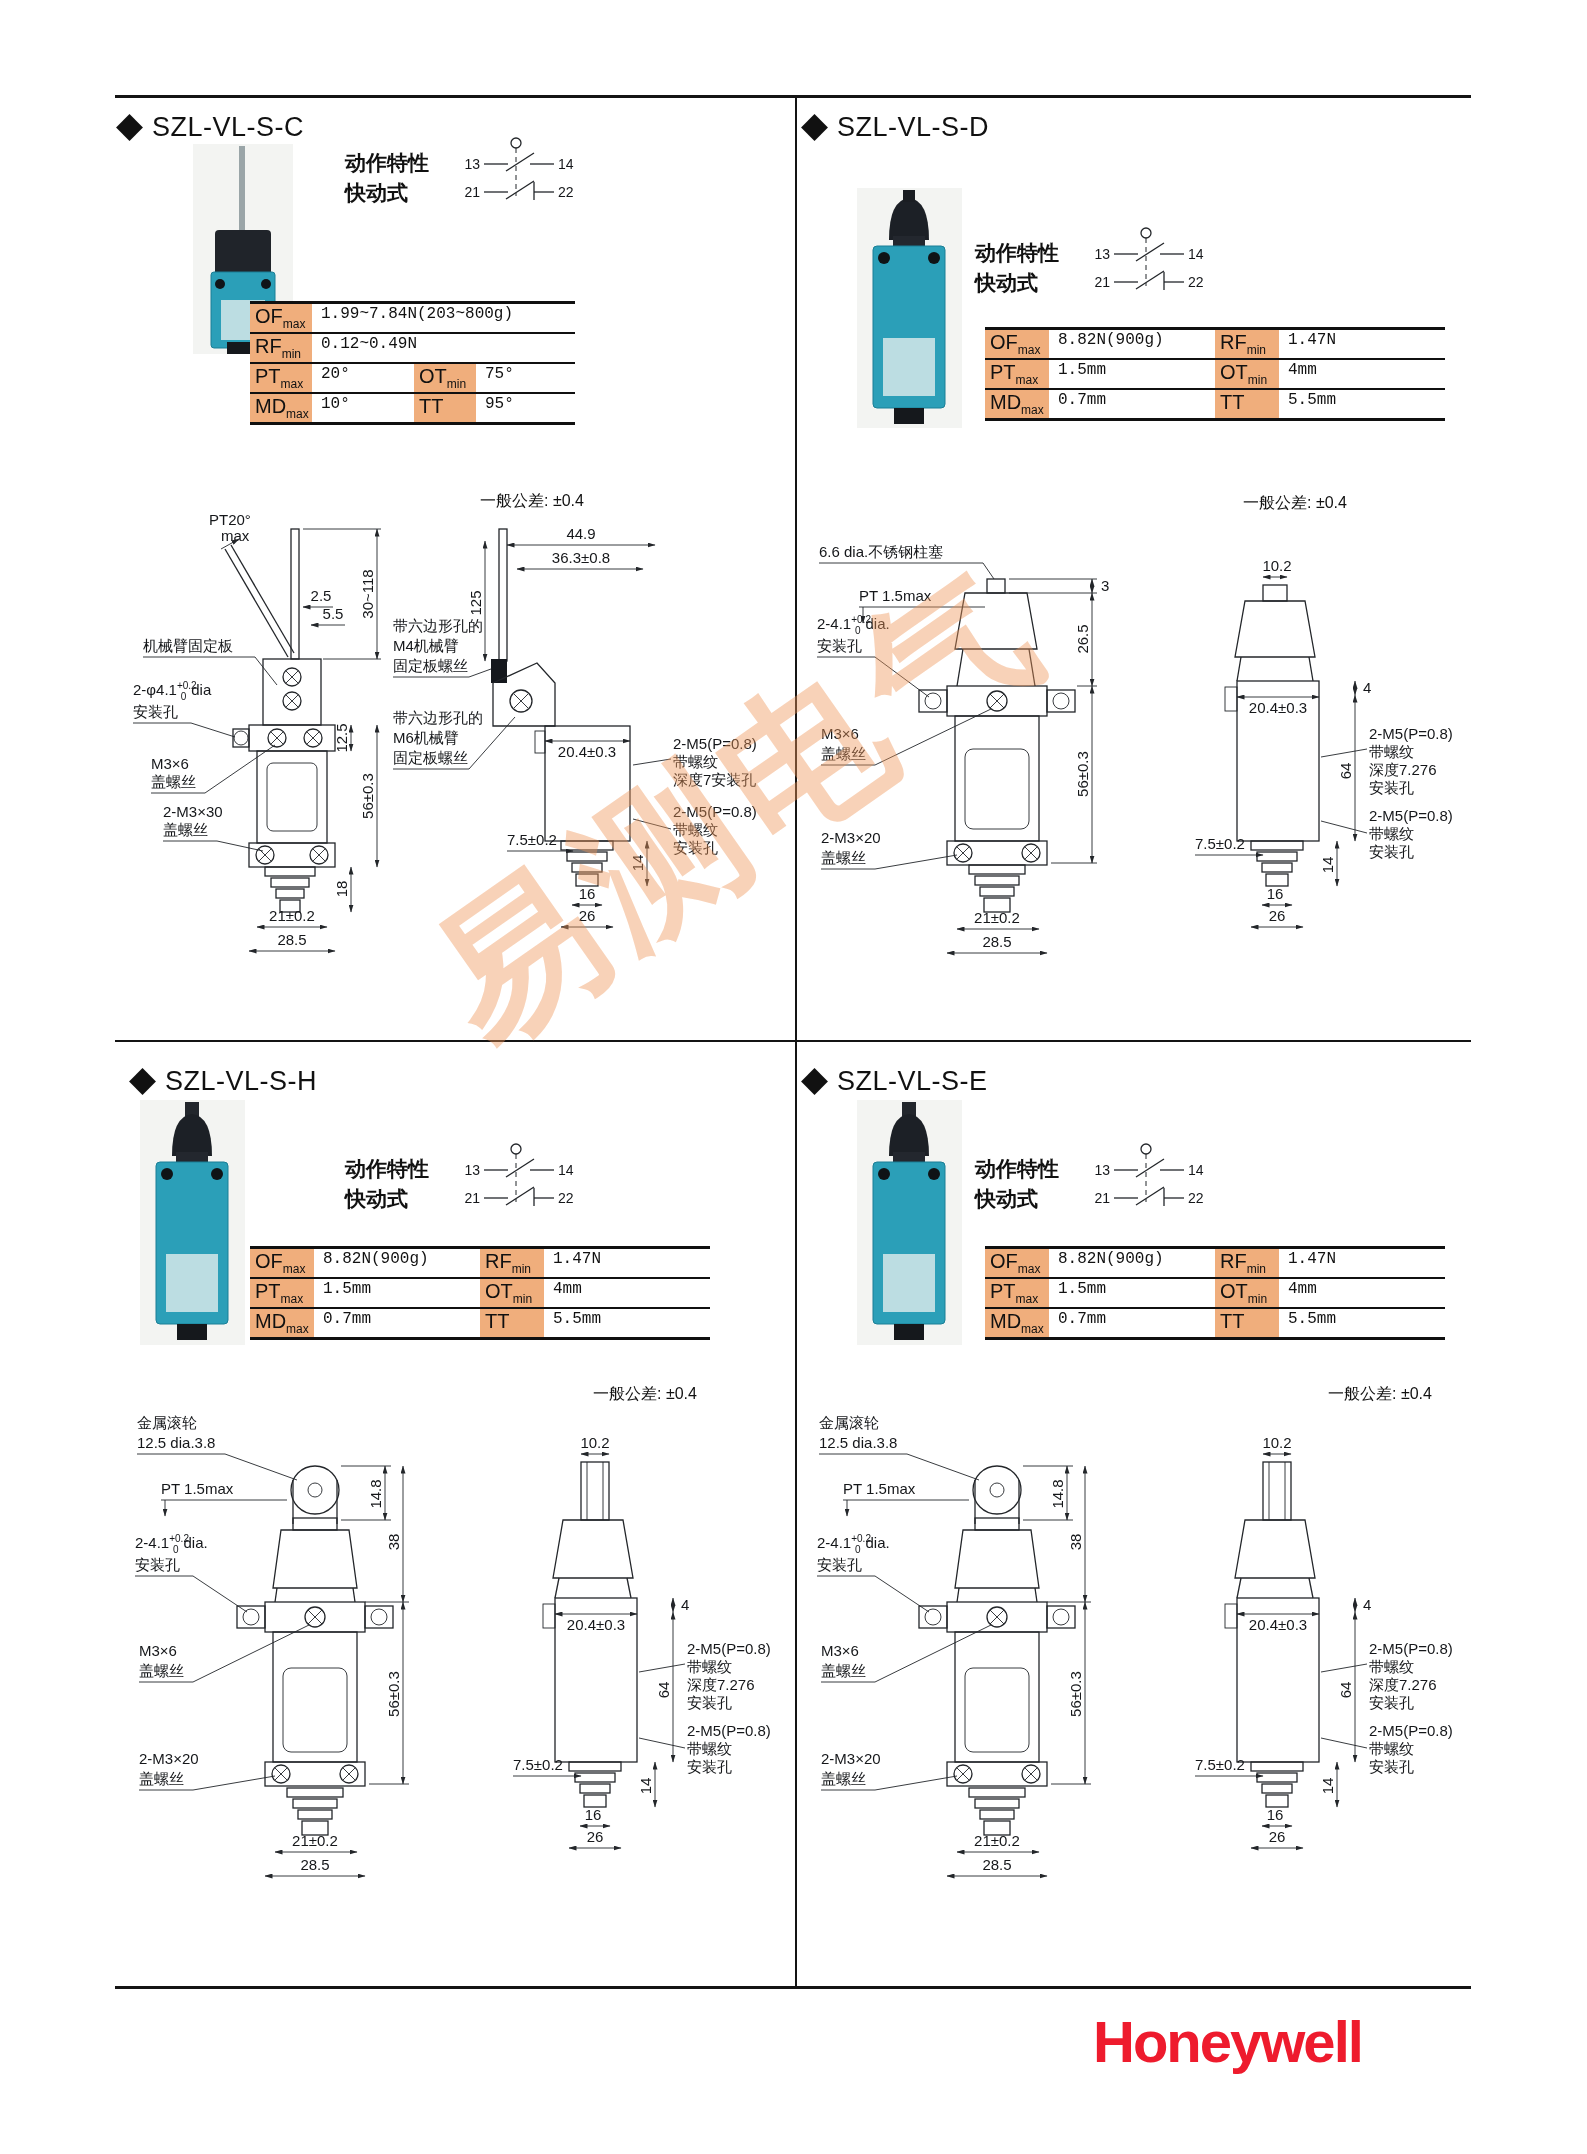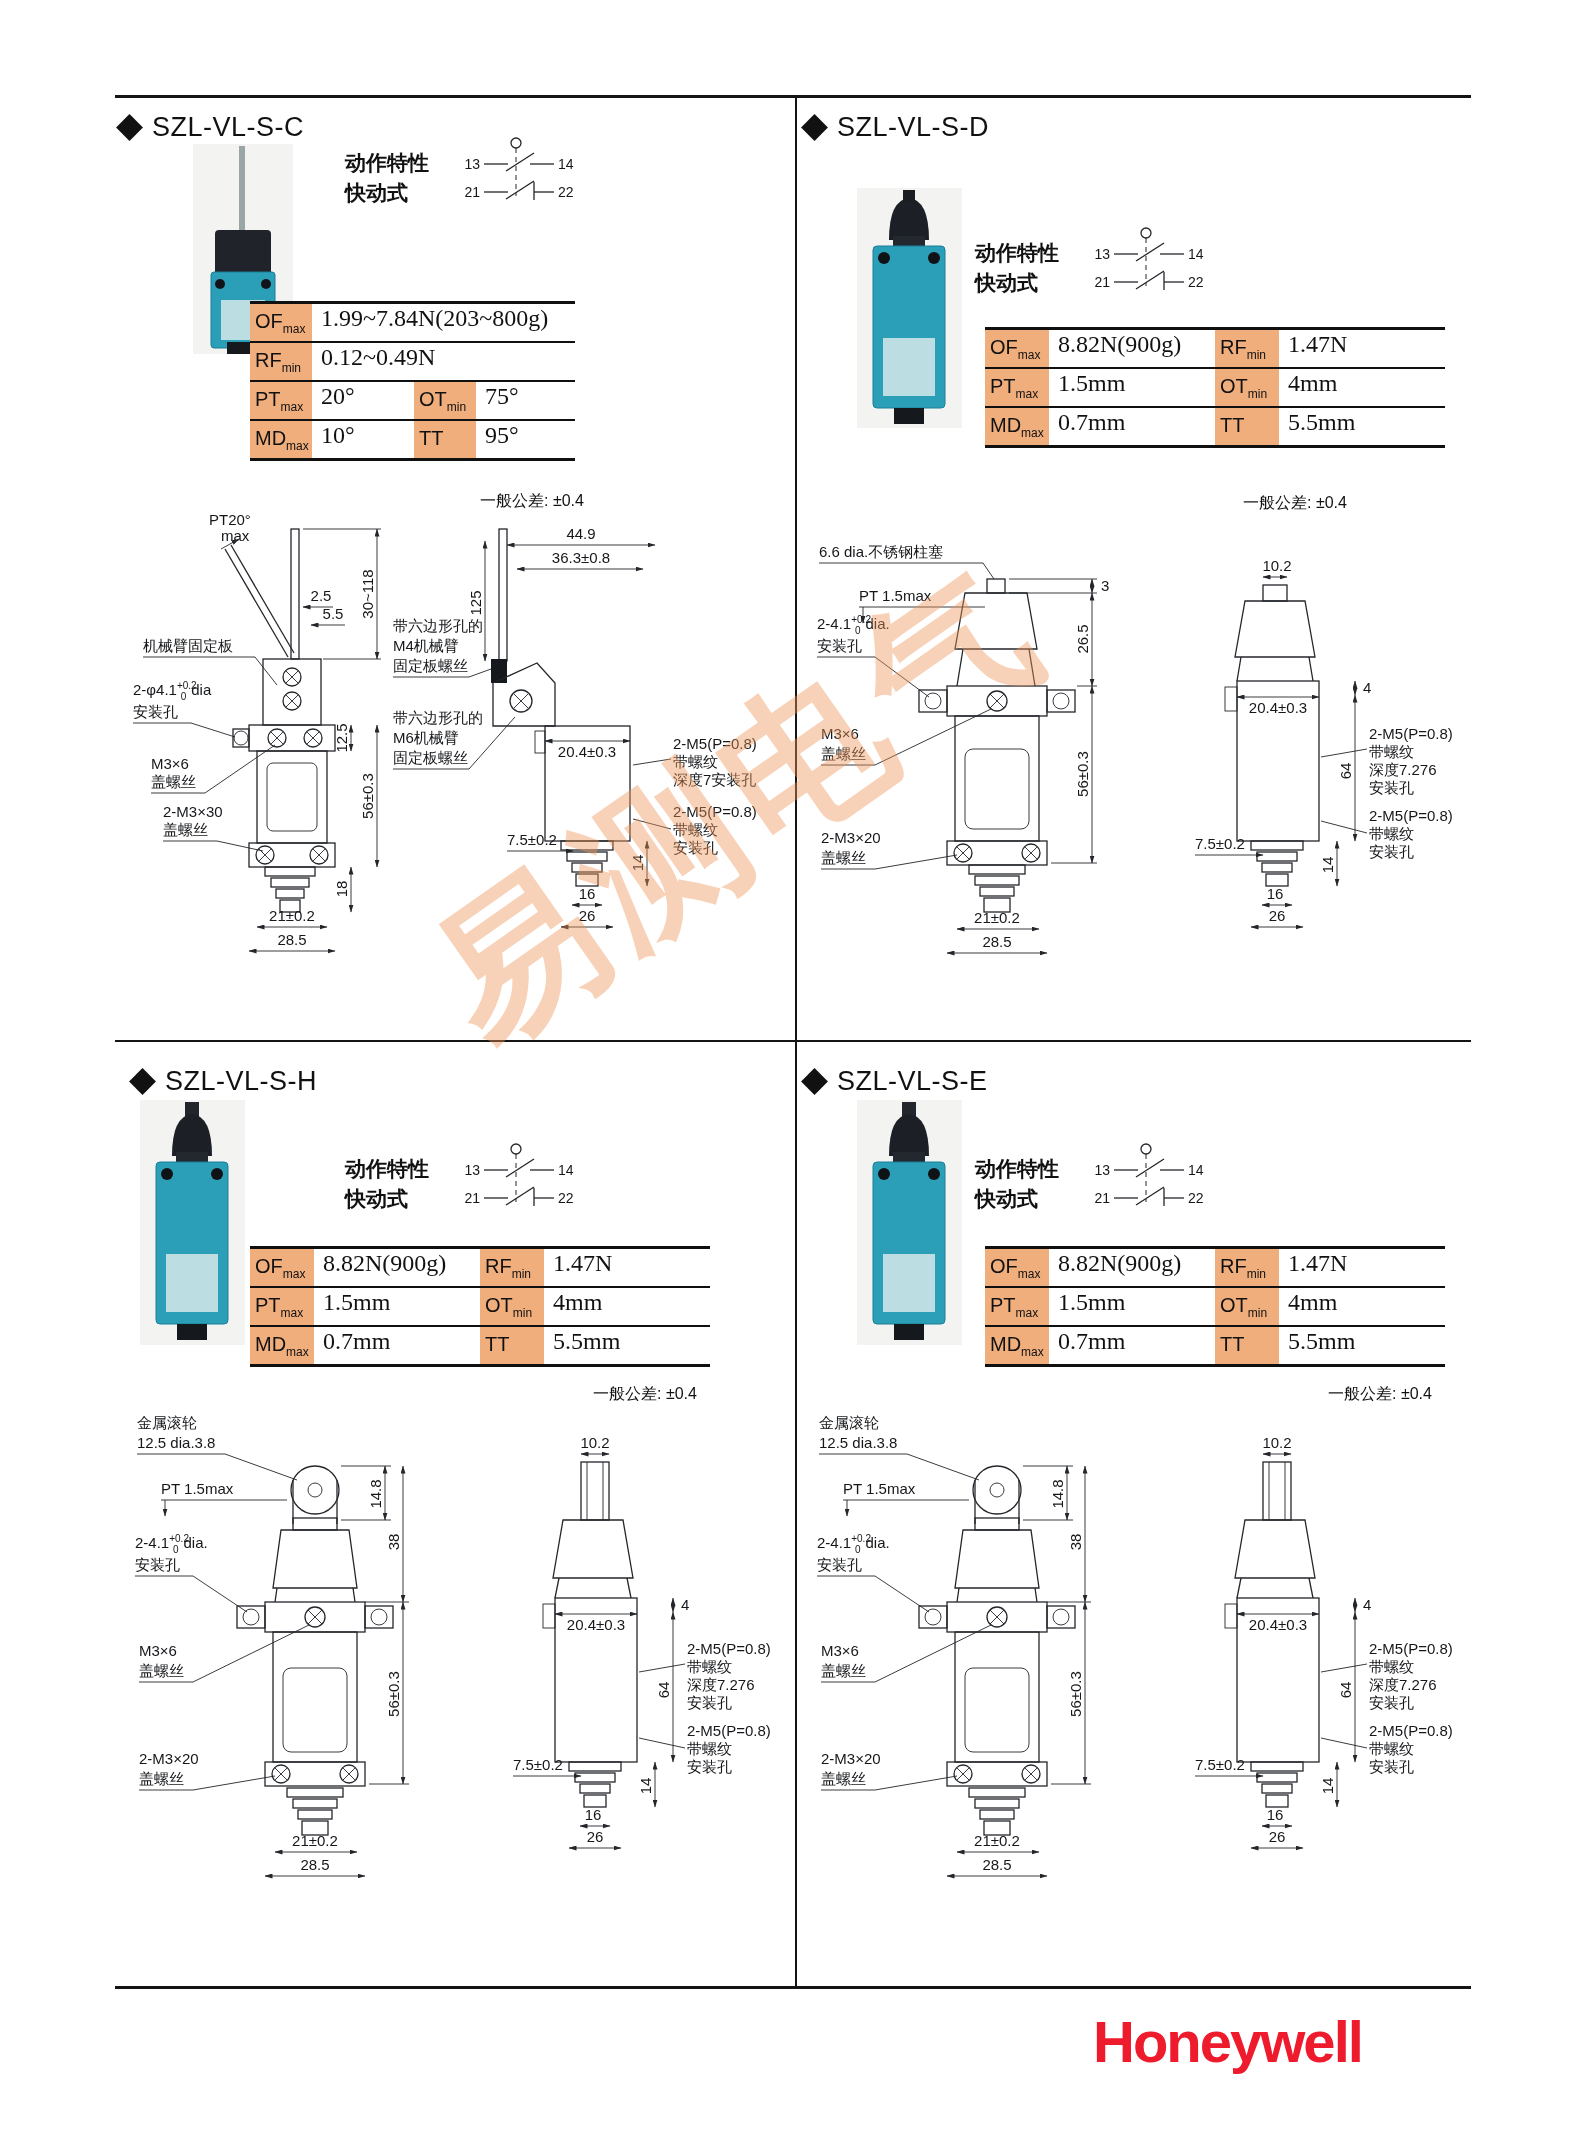--- a/index.html
+++ b/index.html
@@ -14,21 +14,21 @@
   .tol{position:absolute;font-size:16px;color:#111}
   .photo{position:absolute}
   .circuit{position:absolute}
   .drawing{position:absolute}
 
   table.spec{border-collapse:collapse;border-top:3px solid #101010;border-bottom:3px solid #101010;table-layout:fixed}
   table.spec tr+tr td{border-top:2px solid #101010}
   table.spec td{height:26px;vertical-align:middle;white-space:nowrap;overflow:hidden}
   table.spec td.key{background:#F0AE7C;font-size:20px;padding:1px 19px 1px 5px;color:#111}
   table.spec td.key sub{font-size:12px}
-  table.spec td.val{font-family:Liberation Serif, serif;font-size:24px;padding:1px 4px 9px 9px;color:#111}
+  table.spec td.val{font-family:Liberation Mono, monospace;font-size:16px;padding:1px 4px 9px 9px;color:#111}
   table.spec-lg td{height:29px}
 
   .watermark{position:absolute;left:390px;top:690px;width:720px;white-space:nowrap;
              font-size:160px;font-weight:bold;letter-spacing:14px;color:#ef9557;opacity:.42;
              transform:rotate(-35deg);z-index:4;pointer-events:none}
   .logo{position:absolute;left:1093px;top:2008px;font-size:58px;font-weight:bold;
         color:#EE1B2D;letter-spacing:-2px}
 
   svg .ln{fill:none;stroke:#23262a;stroke-width:1.3}
   svg .thin{fill:none;stroke:#23262a;stroke-width:.9}

